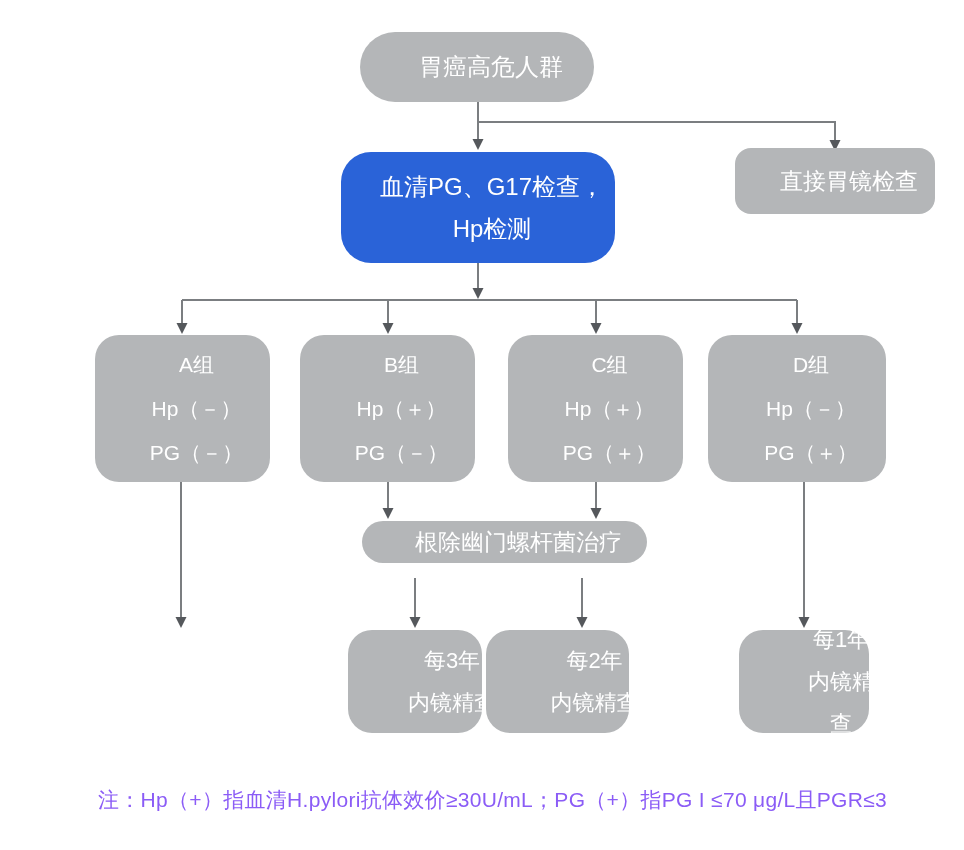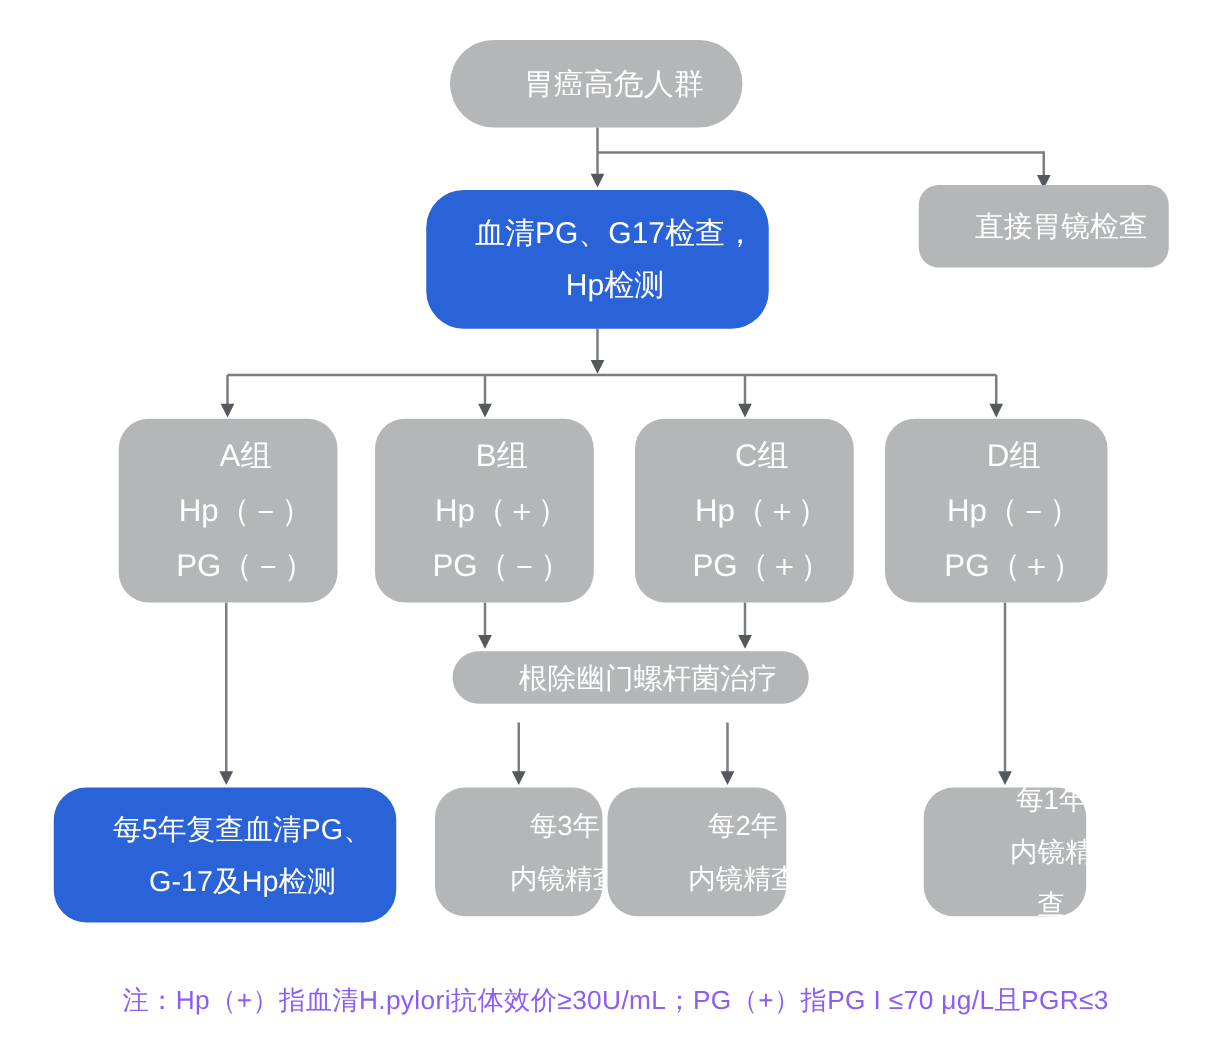--- a/index.html
+++ b/index.html
@@ -8,21 +8,21 @@
   .connectors{position:absolute;left:0;top:0;z-index:1;}
   .node{position:absolute;z-index:2;display:flex;flex-direction:column;justify-content:center;
         align-items:center;text-align:center;color:#ffffff;box-sizing:border-box;}
   .node.gray{background:var(--gray,#b4b6b8);}
   .node.blue{background:var(--blue,#2a63d8);}
   .nline{width:100%;margin-left:28px;}
   
   .n-top{left:360px;top:32px;width:234px;height:70px;border-radius:35px;font-size:24px;}
   .n-serum{left:341px;top:152px;width:274px;height:111px;border-radius:30px;font-size:24px;line-height:42px;justify-content:center;}
   .n-direct{left:735px;top:148px;width:200px;height:66px;border-radius:16px;font-size:23px;}
-  .n-group{top:335px;width:175px;height:147px;border-radius:24px;font-size:25px;line-height:44px;}
+  .n-group{top:335px;width:175px;height:147px;border-radius:24px;font-size:21px;line-height:44px;}
   .n-ga{left:95px;}
   .n-gb{left:300px;}
   .n-gc{left:508px;}
   .n-gd{left:708px;width:178px;}
   .n-erad{left:362px;top:521px;width:285px;height:42px;border-radius:28.5px;font-size:23px;}
   .n-review{left:43px;top:630px;width:274px;height:108px;border-radius:26px;font-size:23px;line-height:42px;}
   .n-small{top:630px;height:103px;border-radius:24px;font-size:22px;line-height:42px;padding-left:46px;}
   .n-e3{left:348px;width:134px;}
   .n-e2{left:486px;width:143px;}
   .n-e1{left:739px;width:130px;}
@@ -109,24 +109,20 @@
   <div class="node gray n-group n-gd">
     <div class="nline">D组</div>
     <div class="nline">Hp（－）</div>
     <div class="nline">PG（＋）</div>
   </div>
 
   <div class="node gray n-erad">
     <div class="nline">根除幽门螺杆菌治疗</div>
   </div>
 
-  <div class="node blue n-review">
-    <div class="nline">每5年复查血清PG、</div>
-    <div class="nline">G-17及Hp检测</div>
-  </div>
 
   <div class="node gray n-small n-e3">
     <div class="nline">每3年</div>
     <div class="nline">内镜精查</div>
   </div>
 
   <div class="node gray n-small n-e2">
     <div class="nline">每2年</div>
     <div class="nline">内镜精查</div>
   </div>

